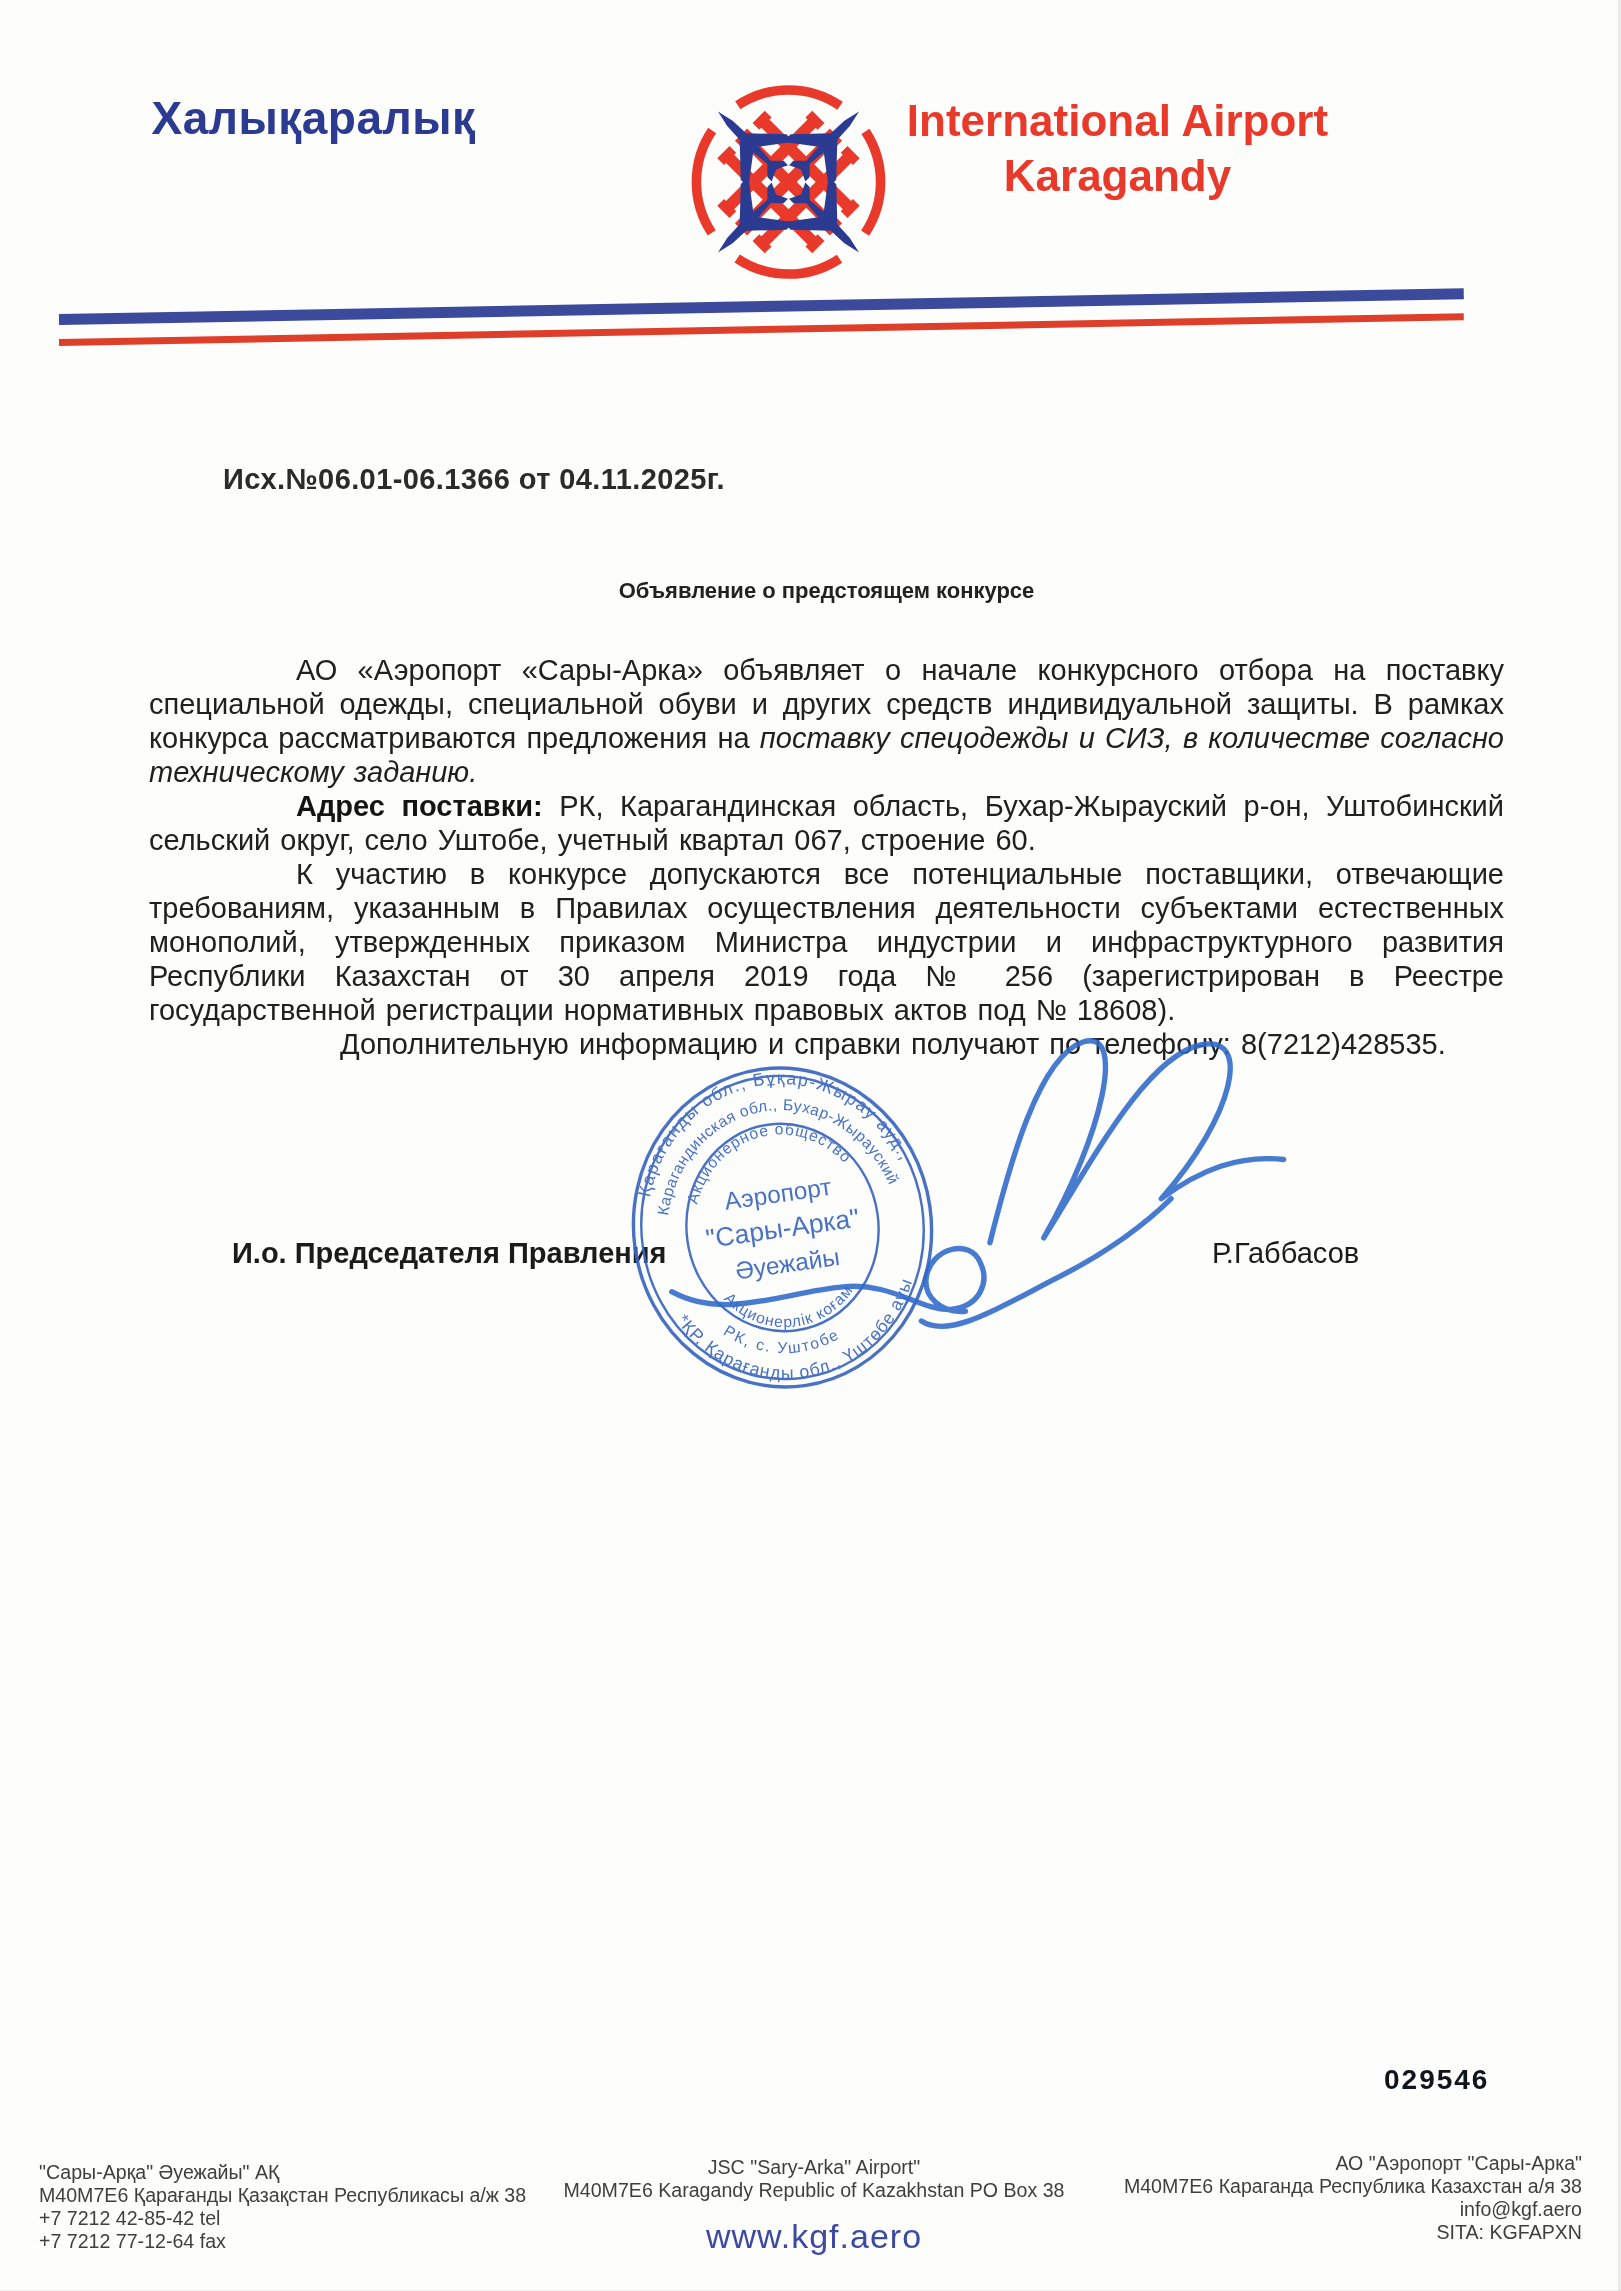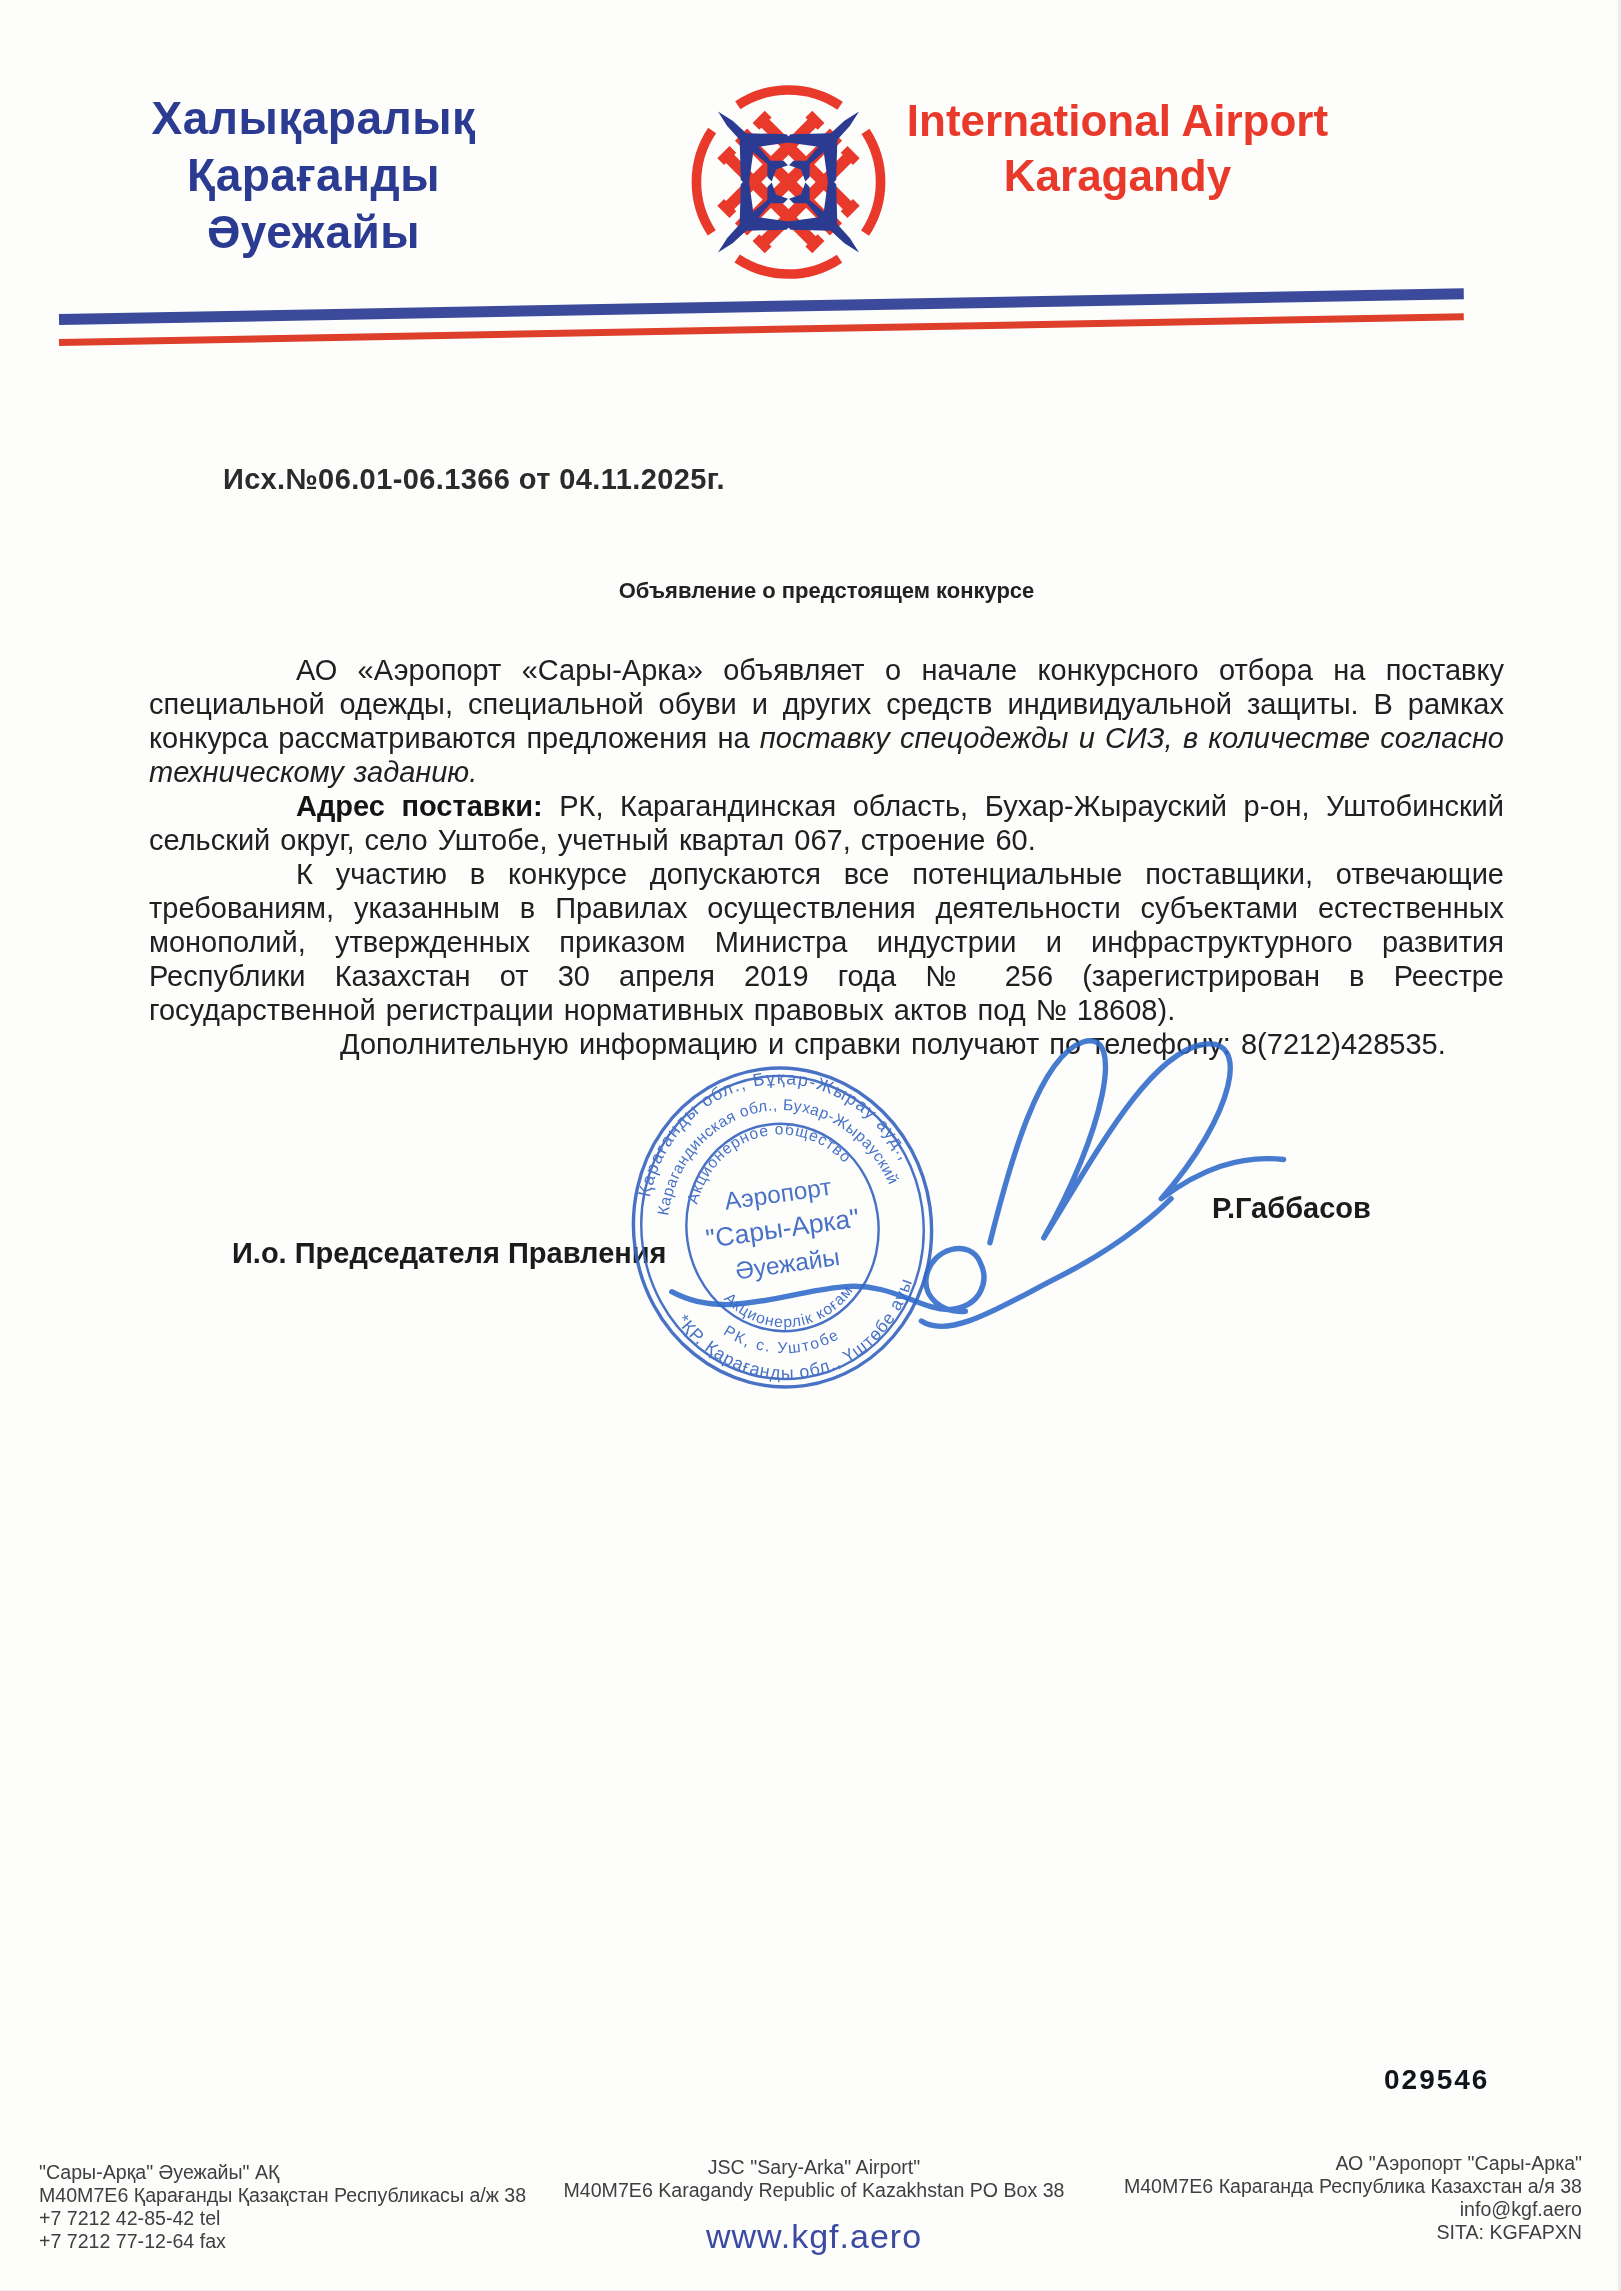--- a/index.html
+++ b/index.html
@@ -32,21 +32,21 @@
   .body{
     position:absolute;left:149px;top:653px;width:1355px;
     font-size:29px;line-height:34px;text-align:justify;word-spacing:2px;color:#202020;
   }
   .body p{margin:0;text-indent:147px;}
   .body p.deep{text-indent:191px;}
   .body .b{font-weight:bold;color:#141414;}
   .body .i{font-style:italic;}
 
   .signer-title{position:absolute;left:232px;top:1237px;font-size:29px;font-weight:bold;color:#1b1b1b;}
-  .signer-name{position:absolute;left:1212px;top:1192px;font-size:29px;font-weight:bold;color:#1b1b1b;}
+  .signer-name{position:absolute;left:1212px;top:1237px;font-size:29px;font-weight:normal;color:#1b1b1b;}
 
   
   .stamp{position:absolute;left:616px;top:1051px;width:333px;height:353px;transform:rotate(-8deg);opacity:.92;}
   .stamp text{font-family:"Liberation Sans", sans-serif;fill:#3a67c1;}
   .sig{position:absolute;left:598px;top:998px;width:730px;height:421px;opacity:.88;}
 
   .form-number{position:absolute;left:1384px;top:2064px;font-size:28px;font-weight:bold;color:#10151c;letter-spacing:2px;}
 
   
   .footer-col{font-size:19.6px;line-height:23px;color:#3f3f3f;}
@@ -55,21 +55,20 @@
   .f-right{position:absolute;left:1029px;top:2152px;width:553px;text-align:right;}
   .website{margin-top:23px;font-size:34px;color:#3c4ba1;letter-spacing:1px;}
 </style>
 </head>
 <body>
 
 <div class="page">
 
   <div class="org-kk">
     <div>Халықаралық</div>
-    <div>Қарағанды Әуежайы</div>
   </div>
 
   <svg class="logo" viewBox="-110 -110 220 220">
 
     <circle cx="0" cy="0" r="96" fill="none" stroke="#e8392b" stroke-width="10" stroke-dasharray="113 37.75" stroke-dashoffset="56.5"></circle>
 
     <g fill="#2c3b92">
       <rect x="-68" y="-3" width="136" height="6" transform="rotate(45)"></rect>
       <rect x="-68" y="-3" width="136" height="6" transform="rotate(-45)"></rect>
     </g>

